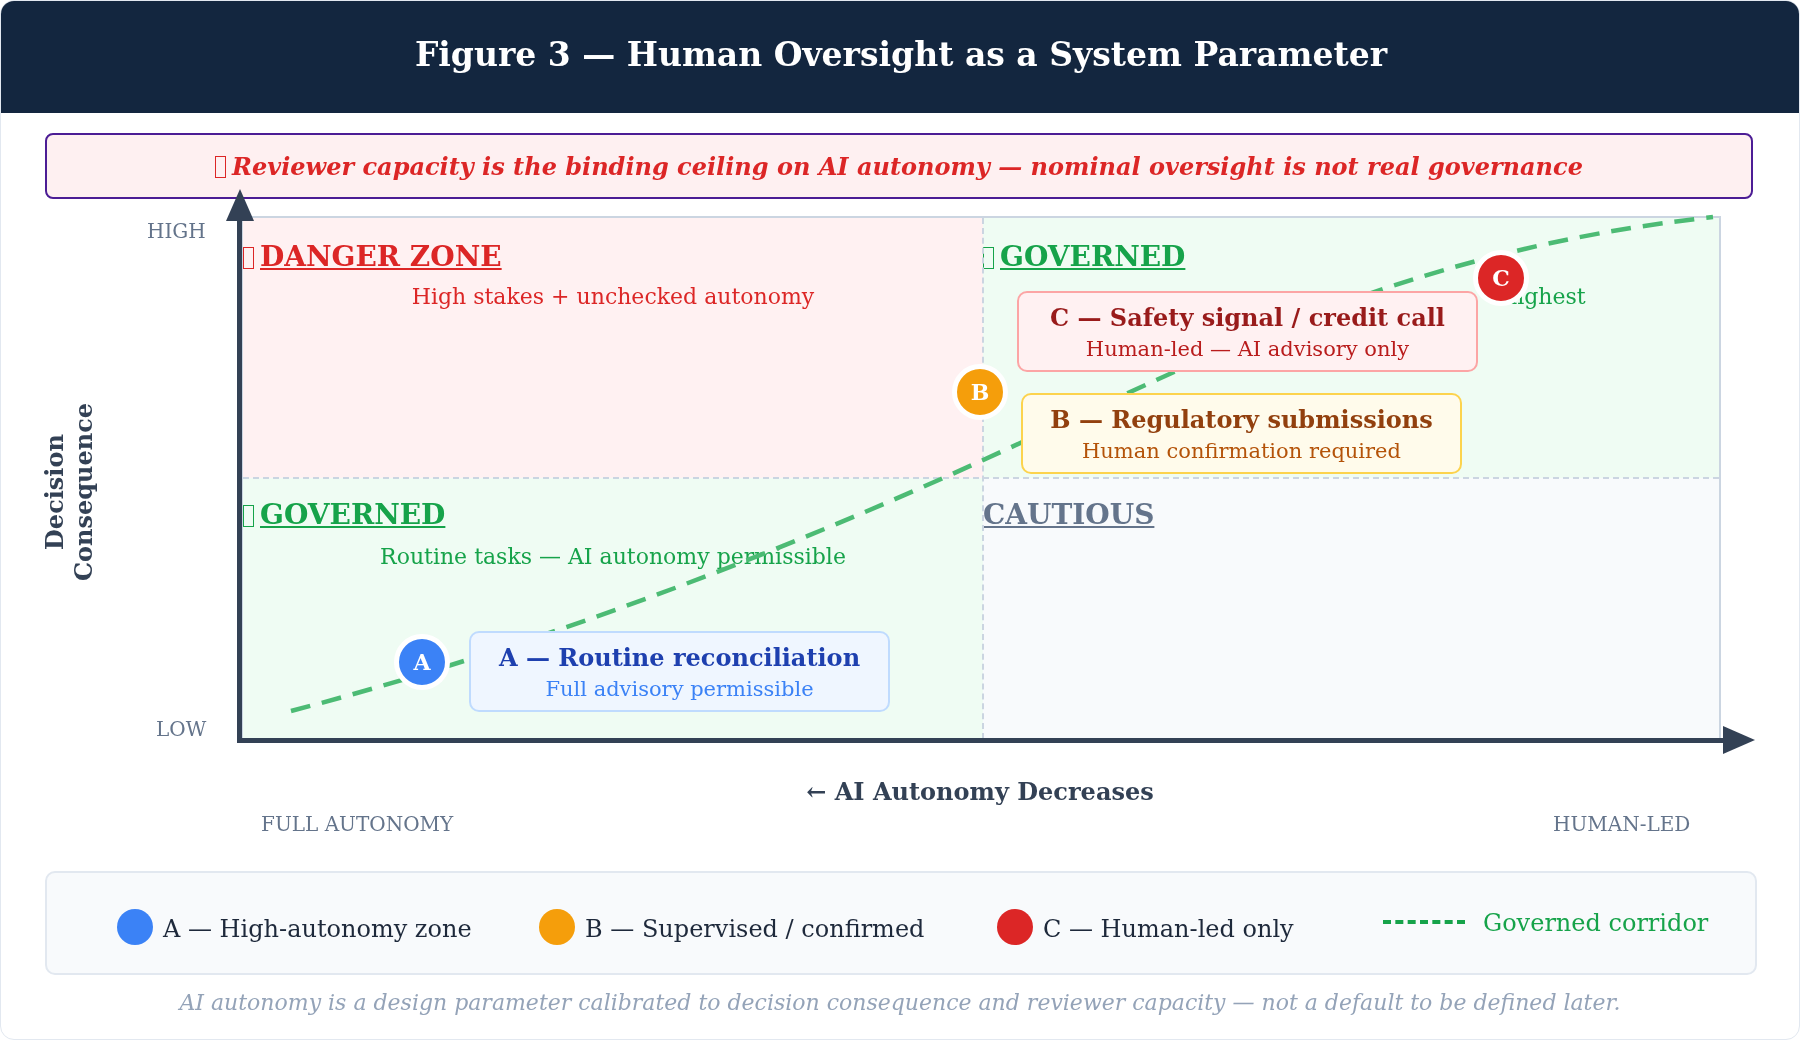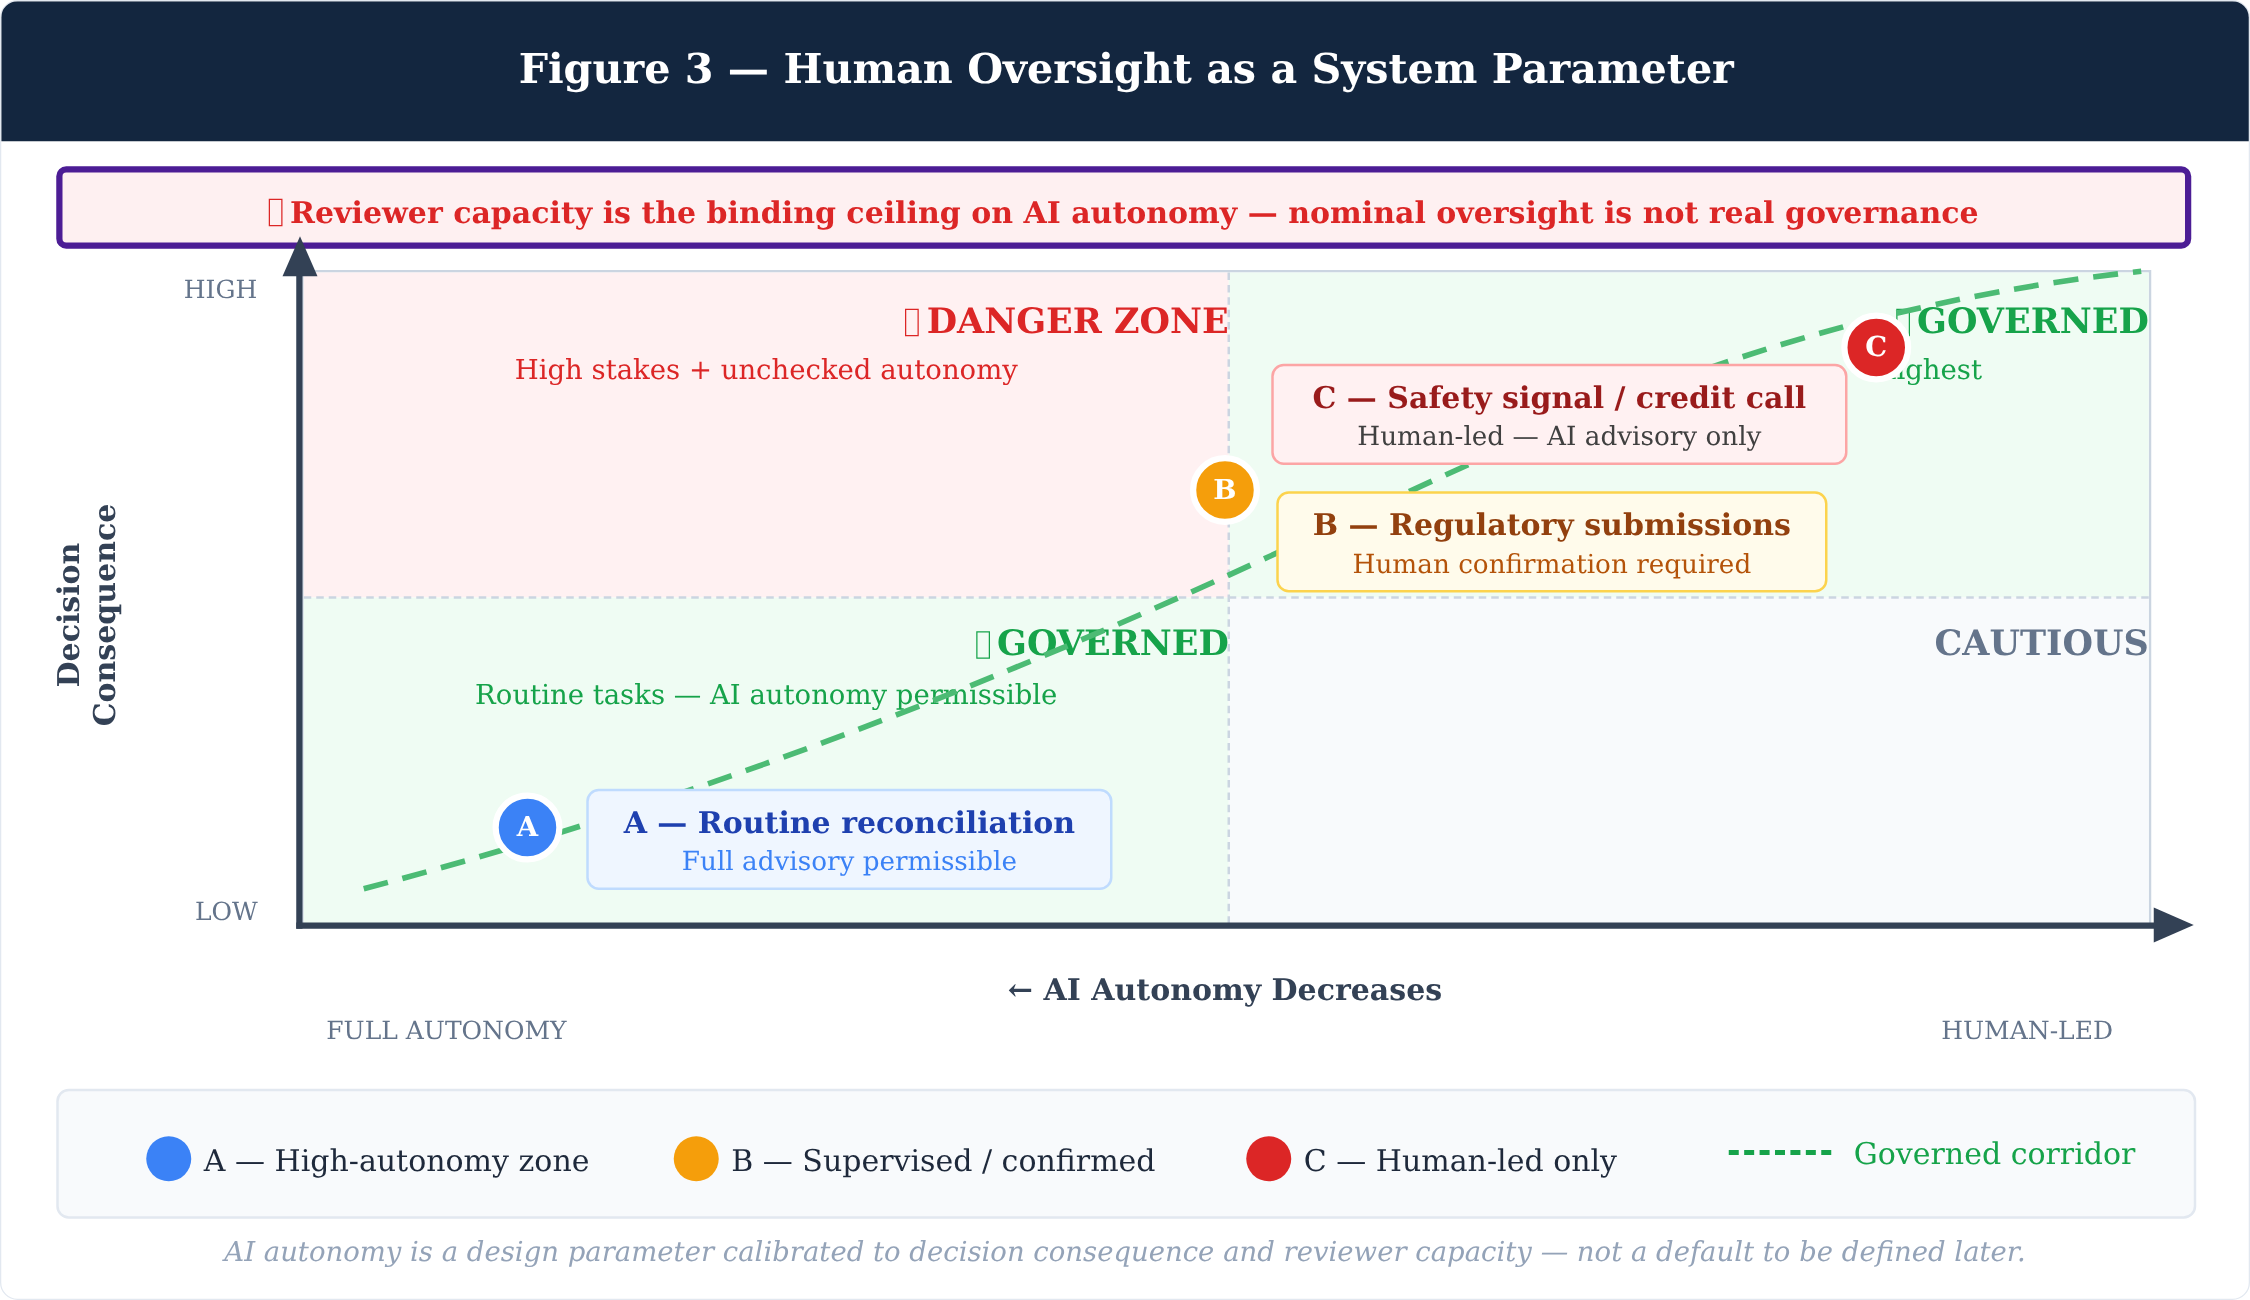--- a/index.html
+++ b/index.html
@@ -3,33 +3,33 @@
 <meta charset="utf-8">
 <style>
   html, body { margin:0; padding:0; }
   body { width:1800px; height:1040px; background:#ffffff; position:relative; overflow:hidden;
          font-family:"DejaVu Serif", serif; }
   .frame { position:absolute; left:0; top:0; width:1798px; height:1038px; border:1px solid #e2e8f0; border-radius:14px; overflow:hidden; background:#fff; }
   .header { position:absolute; left:0; top:0; width:1800px; height:112px; background:#13263f; }
   .header h1 { margin:0; position:absolute; left:0; right:0; top:34px; text-align:center; color:#ffffff;
                font-size:33px; font-weight:bold; font-family:"DejaVu Serif", serif; }
   .banner { position:absolute; left:44px; top:132px; width:1708px; height:66px; background:#fef0f1;
-            border:5px solid #4c1d95; border-radius:8px; box-sizing:border-box; }
+            border:2px solid #4c1d95; border-radius:8px; box-sizing:border-box;font-style:italic; }
   .banner span { position:absolute; left:0; right:0; top:17px; text-align:center; color:#dc2626; font-weight:bold; font-size:24px; }
   .tofu { display:inline-block; width:11px; height:22px; border:1.5px solid currentColor; box-sizing:border-box; vertical-align:-3px; margin-right:6px; font-weight:normal; }
 
   .plot { position:absolute; left:240px; top:215px; width:1480px; height:525px; border:2px solid #cbd5e1; box-sizing:border-box; }
   .q { position:absolute; }
   .q-tl { left:0; top:0; width:740px; height:260px; background:#fff1f2; }
   .q-tr { left:740px; top:0; width:736px; height:260px; background:#effcf3; }
   .q-bl { left:0; top:260px; width:740px; height:261px; background:#effcf3; }
   .q-br { left:740px; top:260px; width:736px; height:261px; background:#f8fafc; }
   .vline { position:absolute; left:739px; top:0; height:521px; border-left:2px dashed #cbd5e1; }
   .hline { position:absolute; left:0; top:259px; width:1476px; border-top:2px dashed #cbd5e1; }
-  .q-title { position:absolute; left:0; right:0; text-align:right; font-weight:bold; font-size:28px; }
+  .q-title { position:absolute; left:0; right:0; text-align:left; font-weight:bold; font-size:28px;text-decoration:underline; }
   .q-sub { position:absolute; left:0; right:0; text-align:center; font-size:22px; }
 
   .curve { position:absolute; left:0; top:0; }
   .axis-y { position:absolute; left:236px; top:214px; width:5px; height:528px; background:#334155; }
   .arrow-up { position:absolute; left:225px; top:188px; width:0; height:0; border-left:14px solid transparent; border-right:14px solid transparent; border-bottom:32px solid #334155; }
   .axis-x { position:absolute; left:236px; top:737px; width:1490px; height:5px; background:#334155; }
   .arrow-right { position:absolute; left:1722px; top:725px; width:0; height:0; border-top:14px solid transparent; border-bottom:14px solid transparent; border-left:32px solid #334155; }
 
   .tick { position:absolute; color:#64748b; font-size:20px; }
   .ylabel { position:absolute; left:-82px; top:462px; width:300px; text-align:center; transform:rotate(-90deg); color:#334155; font-weight:bold; font-size:24px; }
@@ -98,21 +98,21 @@
   <div class="callout" style="left:468px;top:630px;width:421px;height:81px;background:#eff6ff;border-color:#bfdbfe;">
     <span class="t" style="color:#1e40af;">A — Routine reconciliation</span>
     <span class="s" style="color:#3b82f6;">Full advisory permissible</span>
   </div>
   <div class="callout" style="left:1020px;top:392px;width:441px;height:81px;background:#fffbeb;border-color:#fcd34d;">
     <span class="t" style="color:#92400e;">B — Regulatory submissions</span>
     <span class="s" style="color:#b45309;">Human confirmation required</span>
   </div>
   <div class="callout" style="left:1016px;top:290px;width:461px;height:81px;background:#fff1f2;border-color:#fca5a5;">
     <span class="t" style="color:#991b1b;">C — Safety signal / credit call</span>
-    <span class="s" style="color:#404040;">Human-led — AI advisory only</span>
+    <span class="s" style="color:#b91c1c;">Human-led — AI advisory only</span>
   </div>
 
   <div class="dot" style="left:393px;top:633px;background:#3b82f6;">A</div>
   <div class="dot" style="left:951px;top:363px;background:#f59e0b;">B</div>
   <div class="dot" style="left:1472px;top:249px;background:#dc2626;">C</div>
 
   <div class="legend">
     <div class="leg-item" style="left:70px;">
       <span class="leg-swatch" style="background:#3b82f6;"></span><span>A — High-autonomy zone</span>
     </div>

